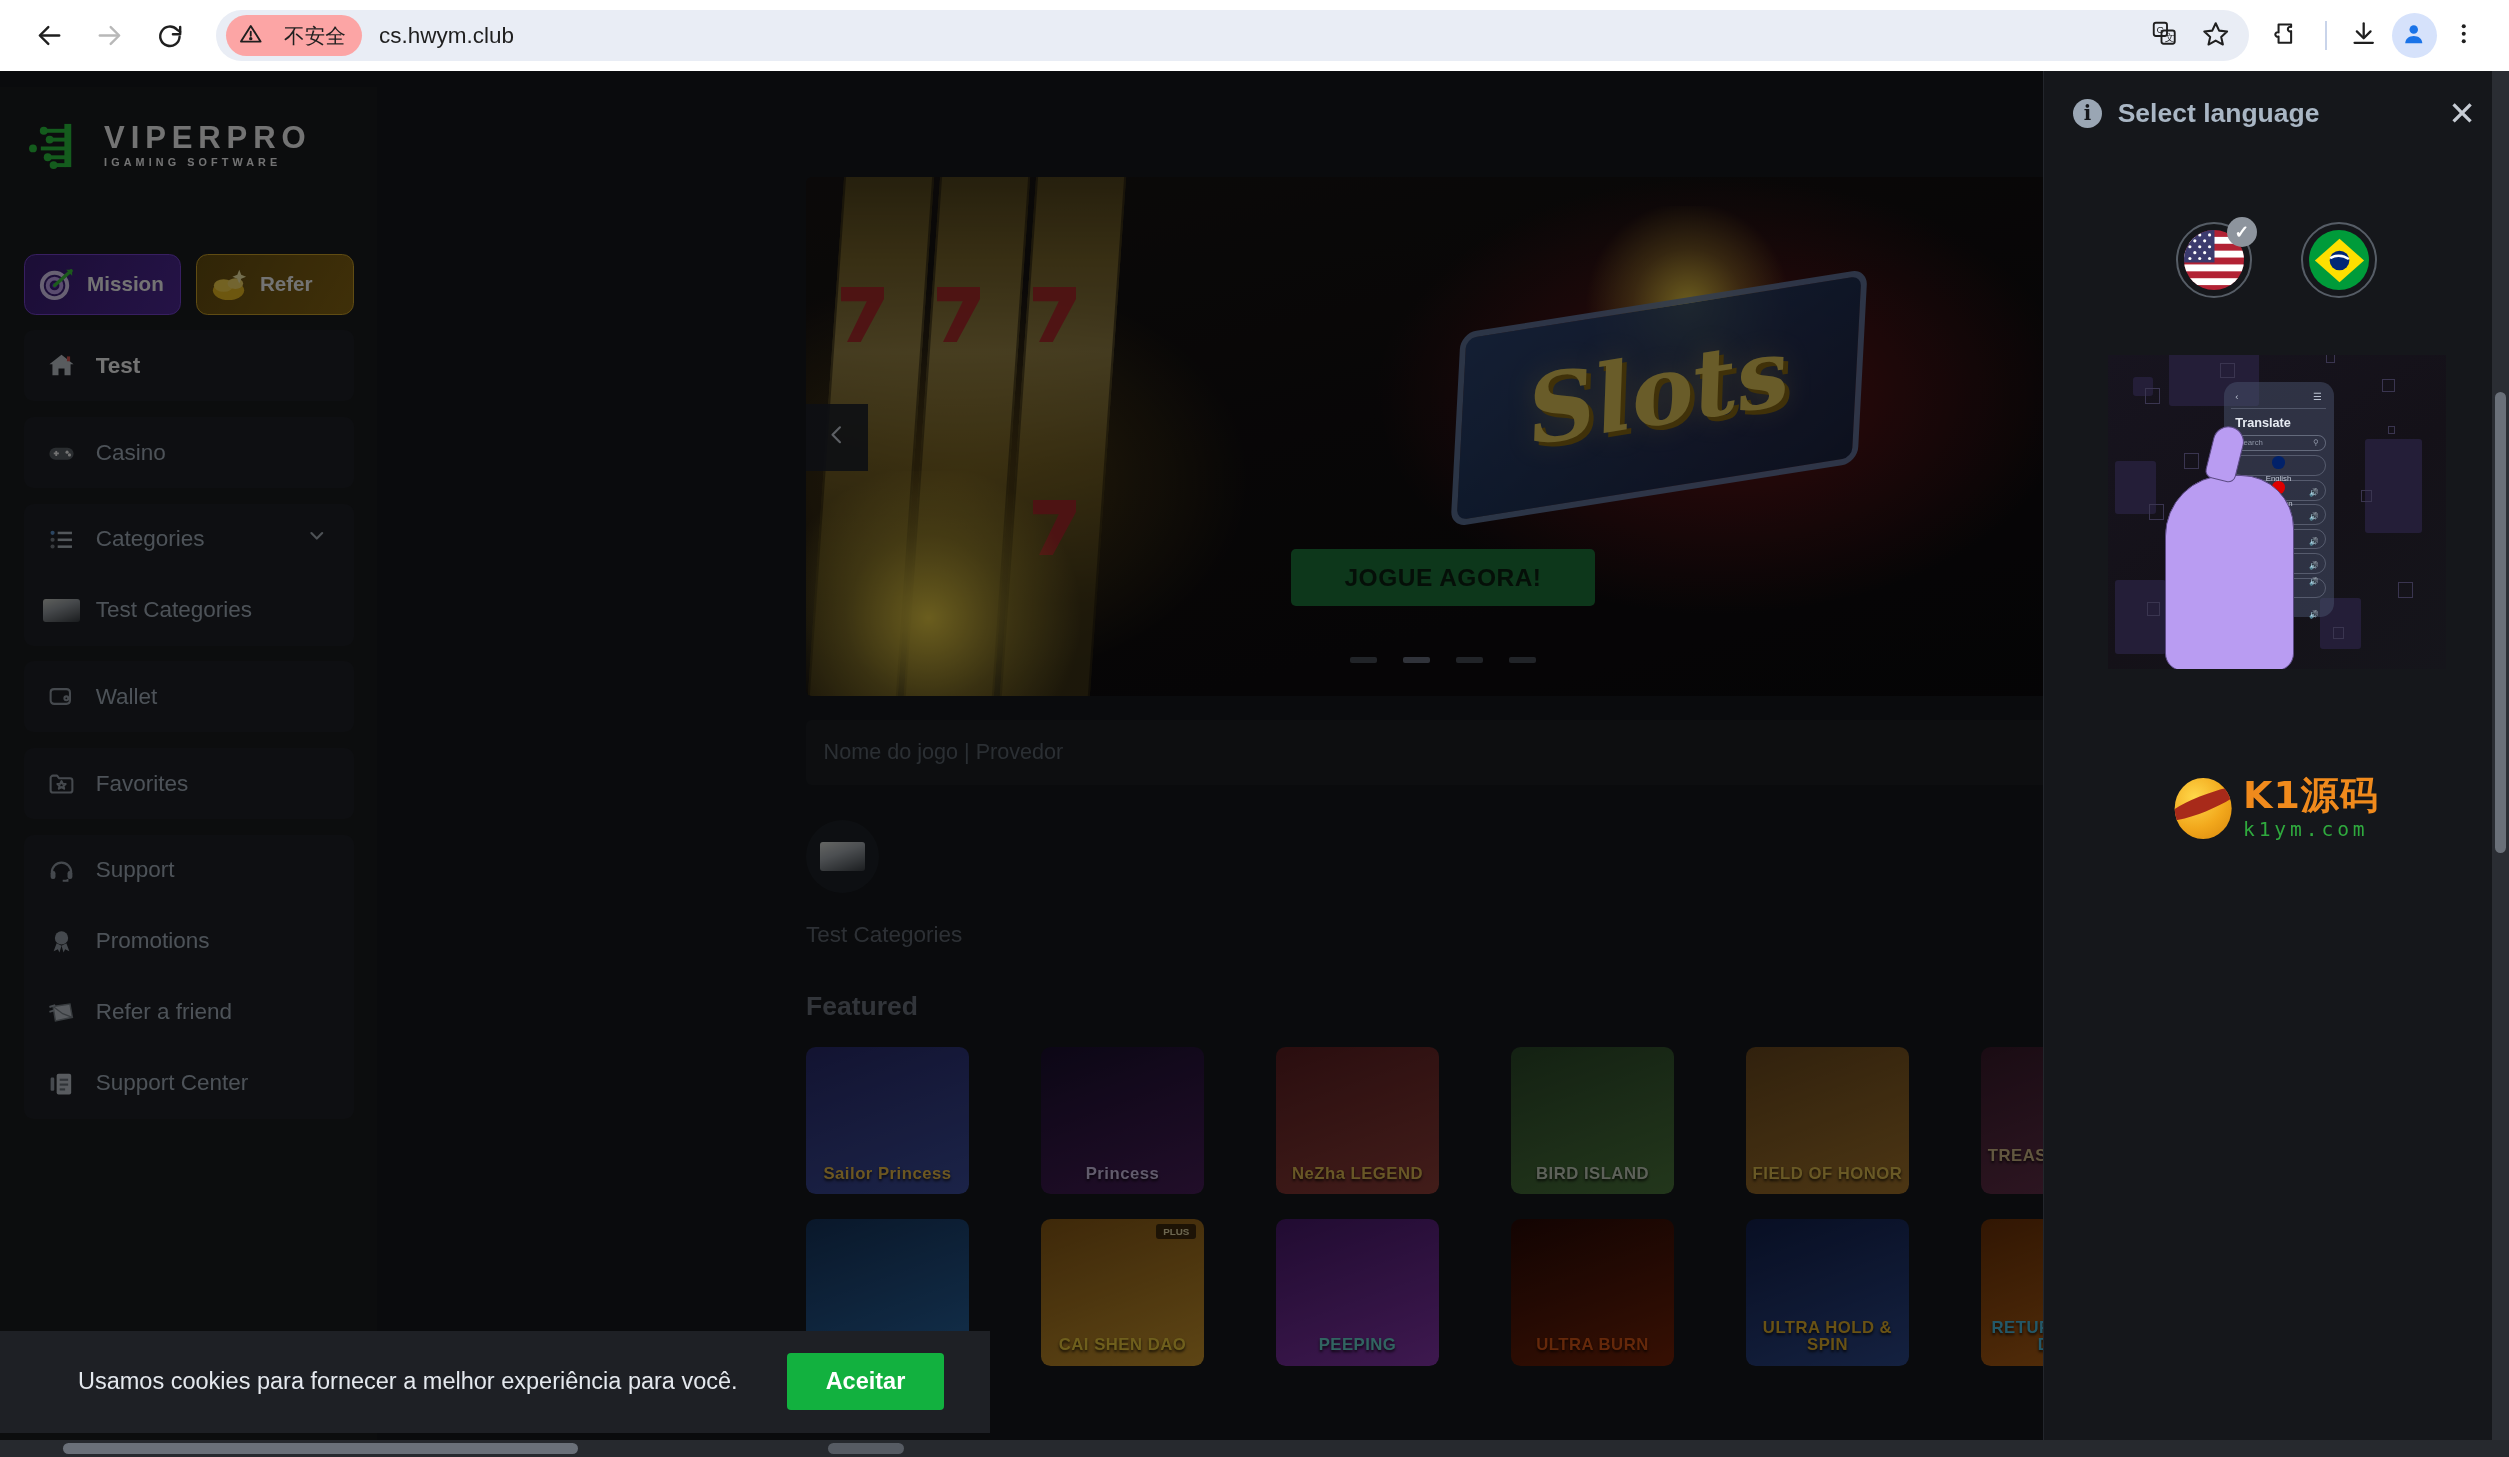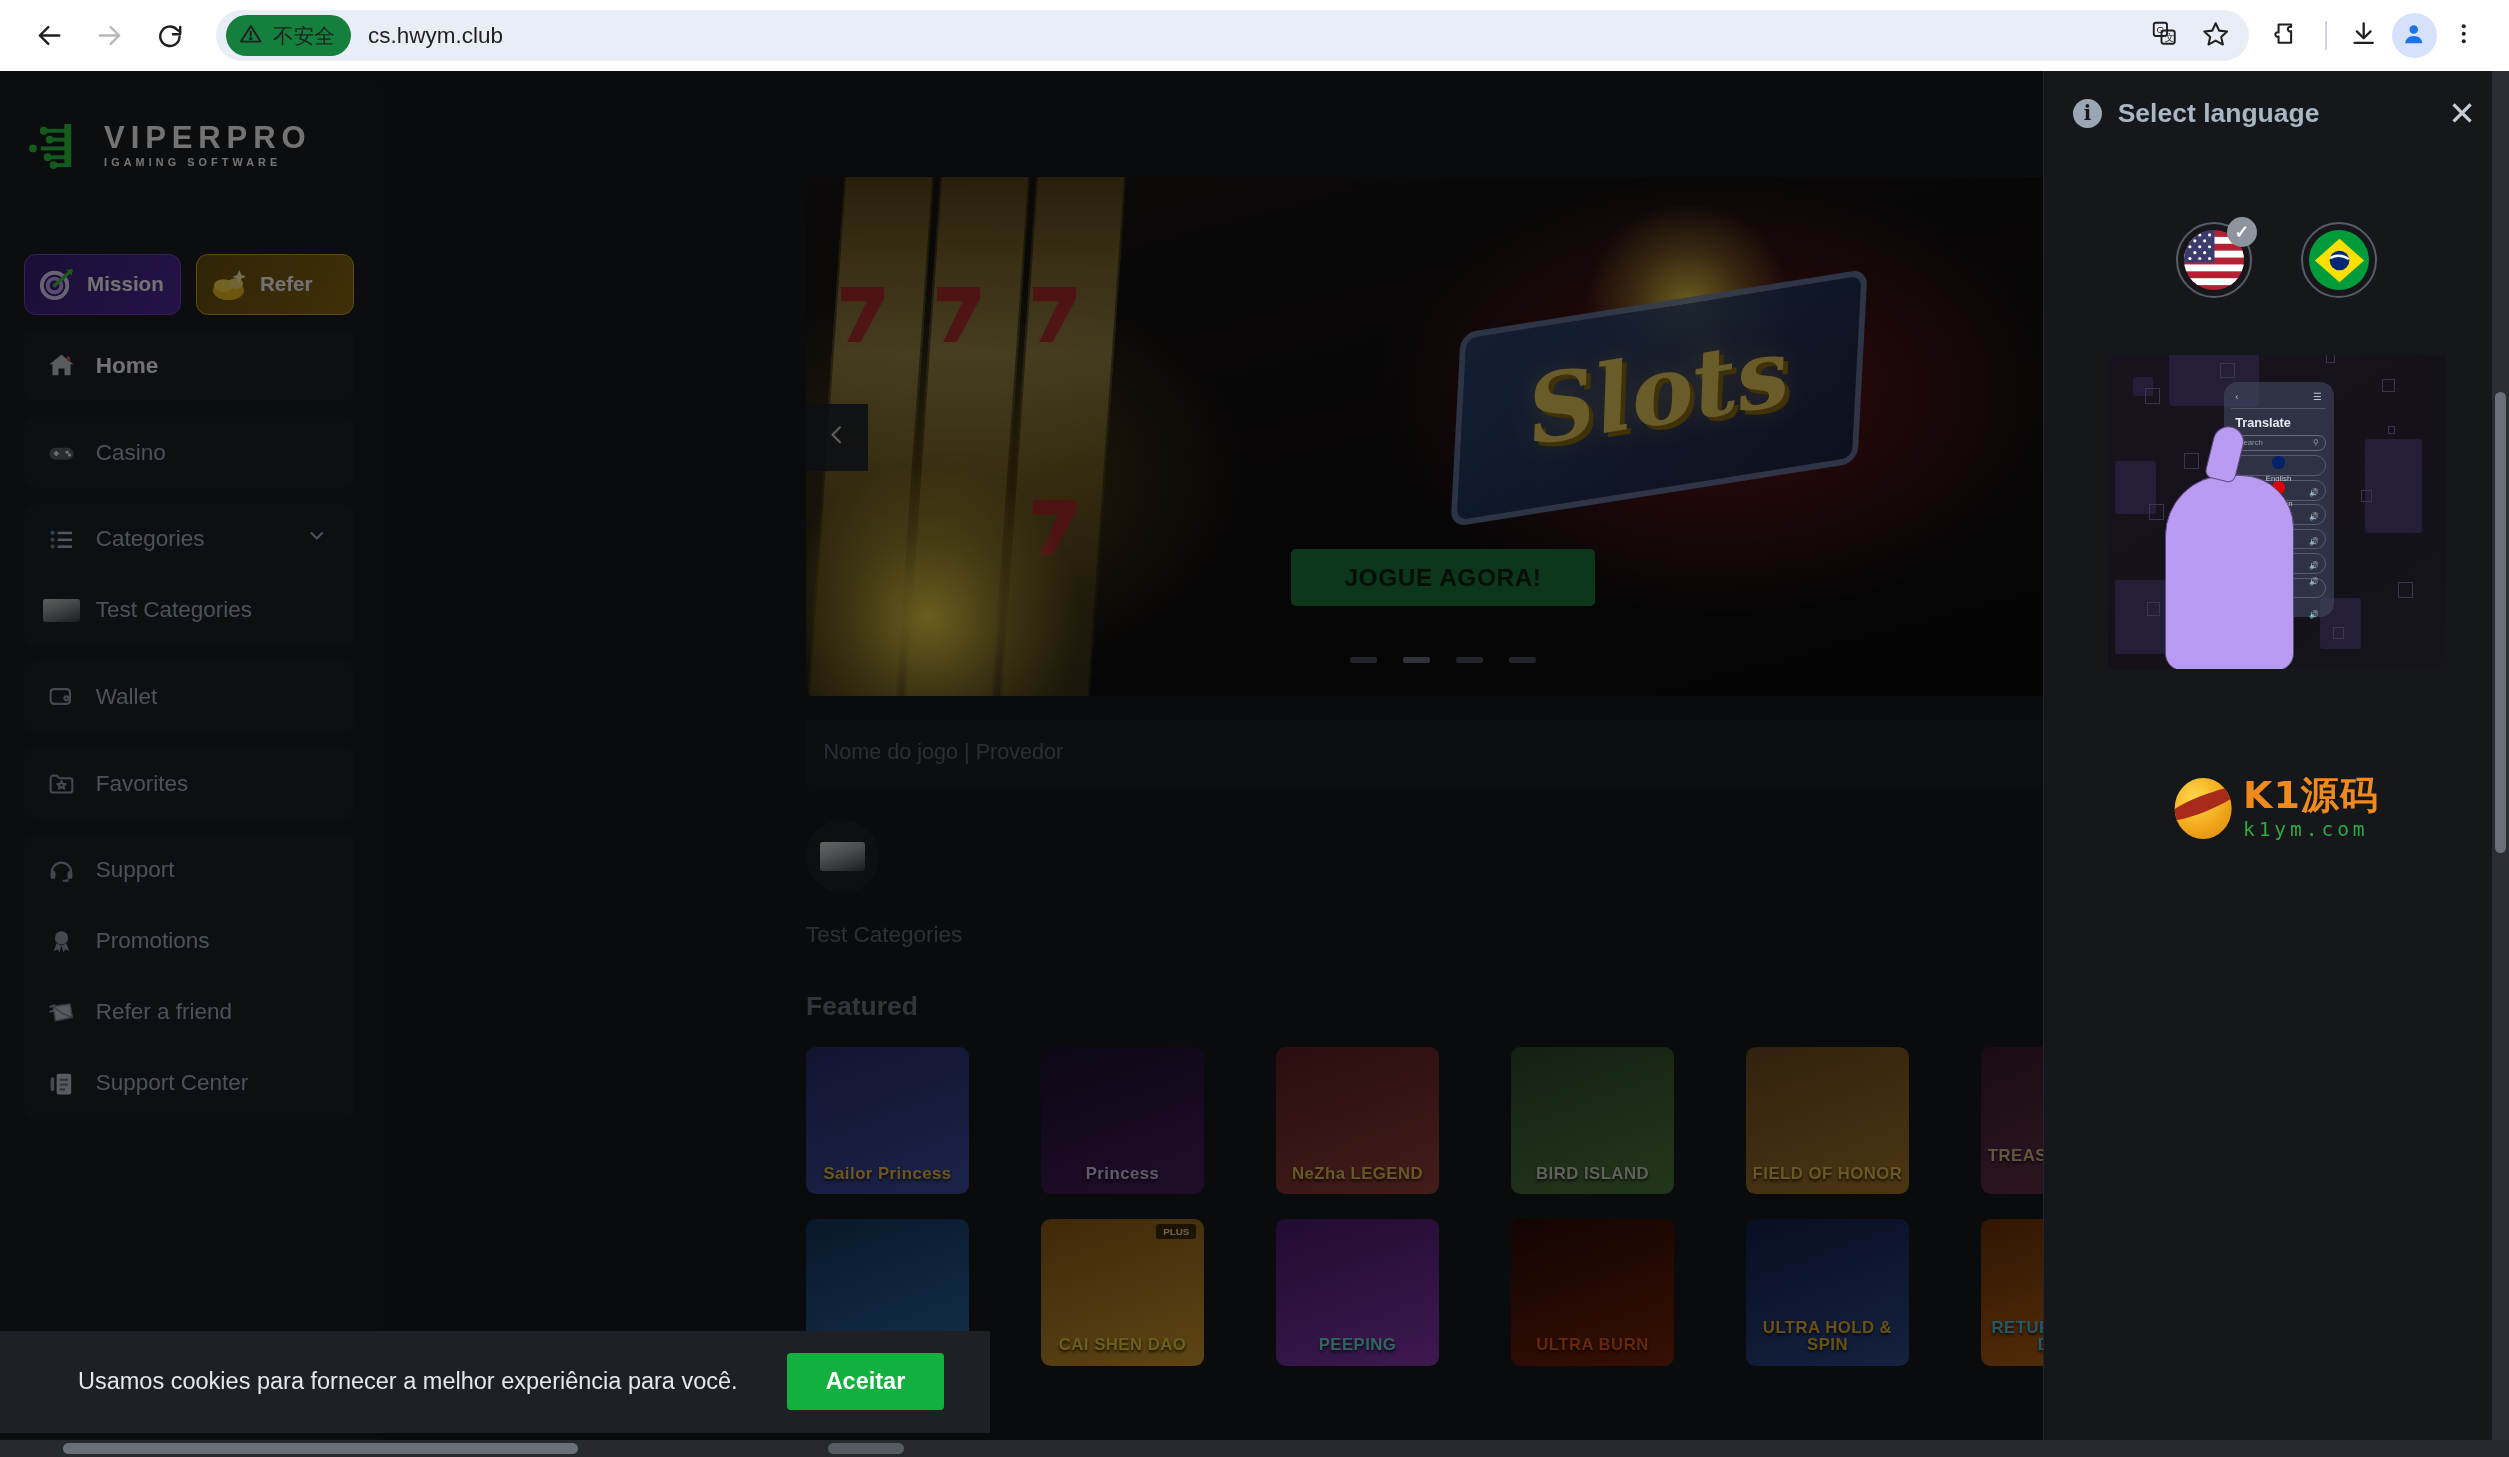--- a/index.html
+++ b/index.html
@@ -33,22 +33,22 @@
     flex: 1 1 auto;
     height: 51px;
     background: #e9edf5;
     border-radius: 25.5px;
     display: flex; align-items: center;
     margin-left: 11.8px; margin-right: 9.8px;
     padding-left: 5.9px;
     position: relative;
   }
   .security-chip {
-    display: flex; align-items: center; gap: 11px;
-    background: #15803d;
+    display: flex; align-items: center; gap: 22px;
+    background: #fca5a5;
     border-radius: 21.6px;
     height: 41px;
     padding: 0 15.7px 0 12.7px;
     margin-left: 3.9px;
   }
   .security-chip .warn-tri { flex: 0 0 auto; }
   .security-chip .chip-text {
     font-size: 20.6px; color: #1f1f1f;
     font-family: "DejaVu Sans", sans-serif;
     white-space: nowrap;
@@ -678,21 +678,21 @@
     </div>
 
     <div class="nav-group">
       <div class="nav-item active">
         <span class="nav-ico">
           <svg width="29" height="29" viewBox="0 0 24 24">
               <path d="M12 3 L22 11 H19.5 V20 H14.5 V14.5 H9.5 V20 H4.5 V11 H2 Z" fill="#c6ccd3"></path>
               <rect x="16.5" y="4.5" width="2.6" height="4" fill="#d9534f"></rect>
             </svg>
         </span>
-        <span>Home</span>
+        <span>Test</span>
       </div>
     </div>
 
     <div class="nav-group">
       <div class="nav-item">
         <span class="nav-ico">
           <svg width="29" height="29" viewBox="0 0 24 24">
               <rect x="2" y="8" width="20" height="10" rx="5" fill="#5d646c"></rect>
               <rect x="5.6" y="12" width="4.2" height="1.5" fill="#fff"></rect>
               <rect x="6.9" y="10.7" width="1.5" height="4.2" fill="#fff"></rect>

